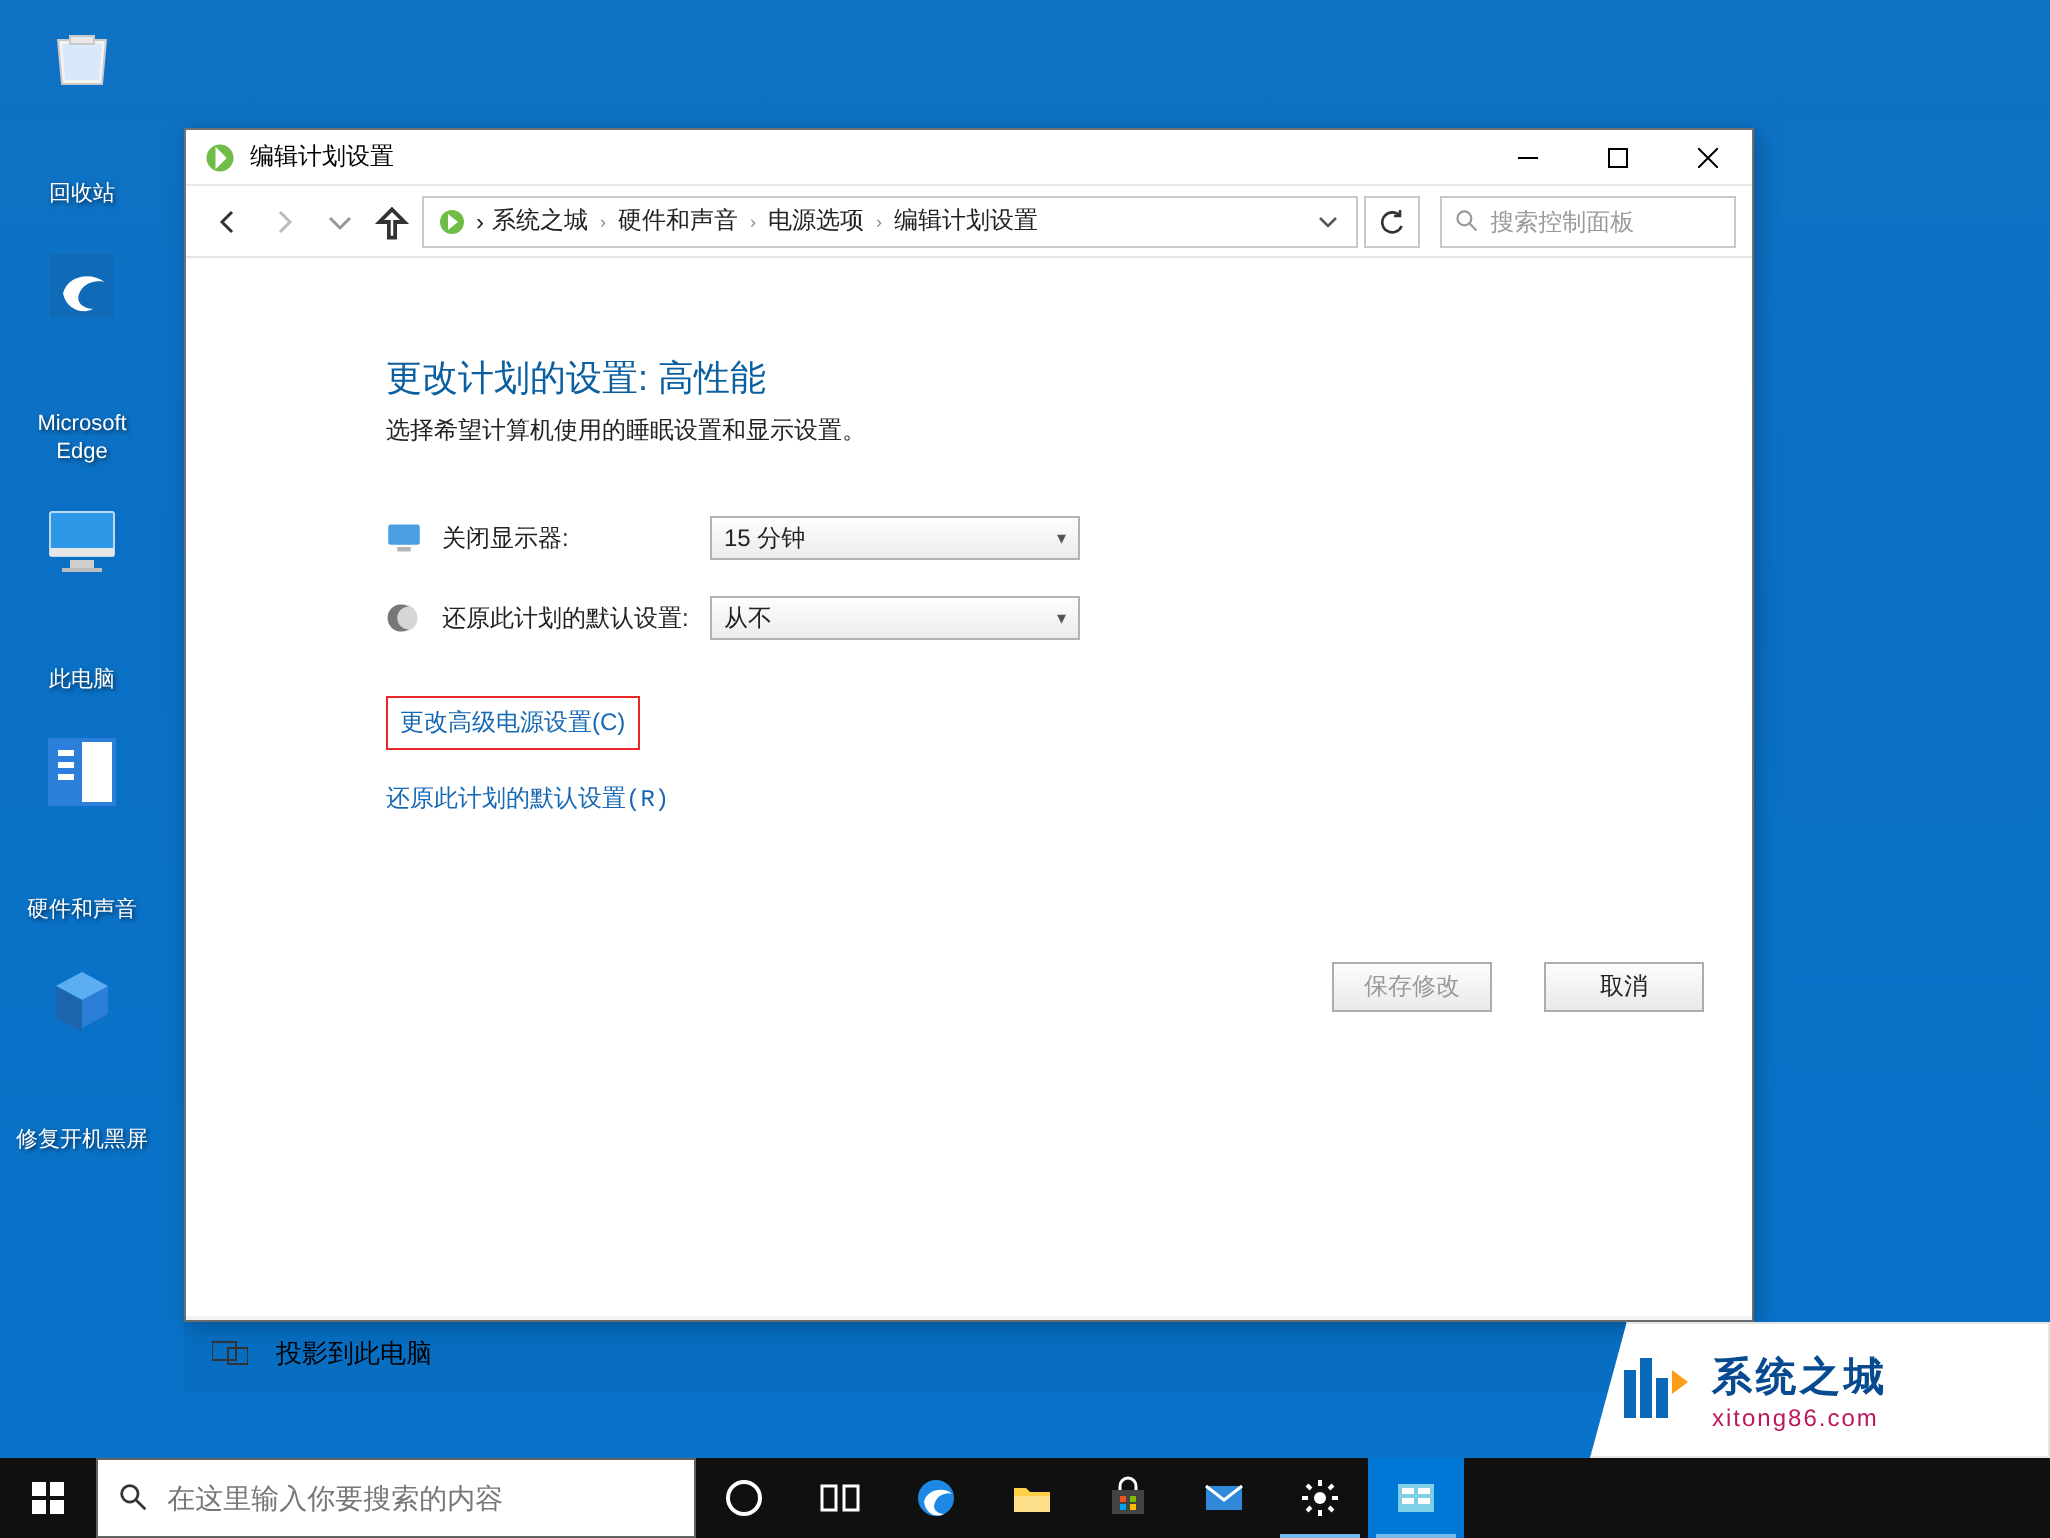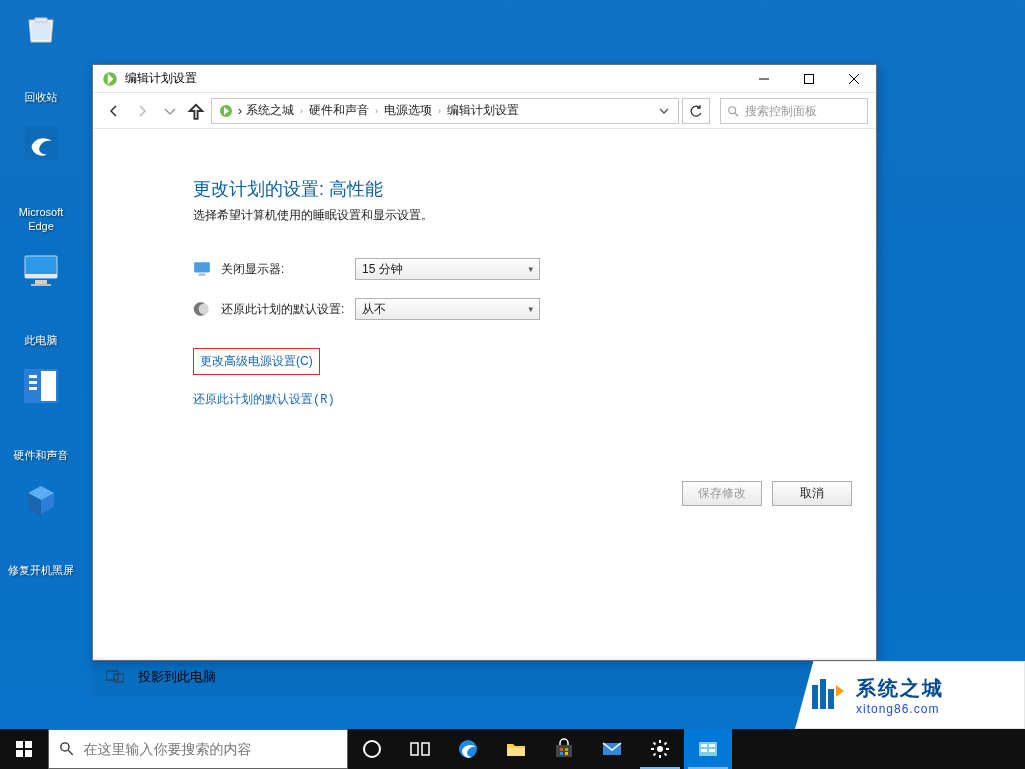--- a/index.html
+++ b/index.html
@@ -53,29 +53,29 @@
 .setting-row .s-label { width: 134px; font-size:12px; color:#222; }
 .combo { width:185px; height:22px; border:1px solid #b2b2b2; display:flex; align-items:center; padding:0 6px; font-size:12px; color:#222; background:linear-gradient(#fdfdfd,#ececec); }
 .combo .c-val { flex:1; }
 .combo .c-arrow { color:#555; font-size:9px; }
 
 .links-area { margin-top: 28px; }
 .link-advanced { display:inline-block; border:1px solid #e62828; padding:4px 6px; color:#1668b3; font-size:12px; margin-bottom:16px; }
 .link-restore { display:block; color:#1668b3; font-size:12px;font-family:Liberation Mono, monospace; }
 
 .footer-btns { position:absolute; right: 24px; top: 352px; display:flex; gap:10px; }
-.btn { min-width:80px; height:25px; border:1px solid #adadad; background:linear-gradient(#fdfdfd,#e9e9e9); font-size:12px; color:#222; display:flex; align-items:center; justify-content:center; padding:0 10px; }
+.btn { min-width:80px; height:25px; border:1px solid #adadad; background:linear-gradient(#fdfdfd,#e9e9e9); font-size:12px; color:#222; display:flex; align-items:center; justify-content:center; padding:0 10px;margin-left:16px; }
 .btn.disabled { color:#9a9a9a; }
 
 
 
 .watermark { position:absolute; right:0; bottom:40px; width:230px; height:68px; background:#fff; border:1px solid #e6e6e6; box-shadow:0 2px 6px rgba(0,0,0,.25); display:flex; align-items:center; gap:10px; padding:4px 10px; clip-path: polygon(8% 0, 100% 0, 100% 100%, 0 100%); }
 .watermark .wm-icon { width:40px; height:40px; }
 .watermark .wm-text .cn { font-size:20px; font-weight:700; color:#074a8f; letter-spacing:2px; }
-.watermark .wm-text .url { font-size:12px; color:#1d4ed8; letter-spacing:1px; }
+.watermark .wm-text .url { font-size:12px; color:#be185d; letter-spacing:1px; }
 
 
 .settings-strip { position:absolute; left:92px; top:658px; width:785px; height:38px; display:flex; align-items:center; padding-left:14px; gap:14px; color:#000; font-size:13px; background:rgba(0,36,77,.06); }
 .settings-strip .strip-icon { width:18px; height:14px; display:flex; align-items:center; }
 
 
 .taskbar { position:absolute; bottom:0; left:0; right:0; height:40px; background:#101010; display:flex; align-items:stretch; }
 .tb-start { width:48px; display:flex; align-items:center; justify-content:center; background:#101010; }
 .tb-start svg { width:16px; height:16px; }
 .tb-search { flex: 0 0 300px; display:flex; align-items:center; background:#fff; border:1px solid #626262; margin:0; padding:0 10px; gap:10px; }

